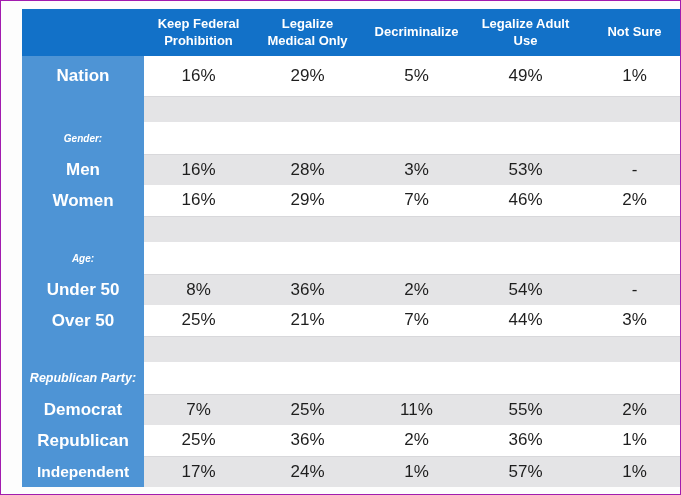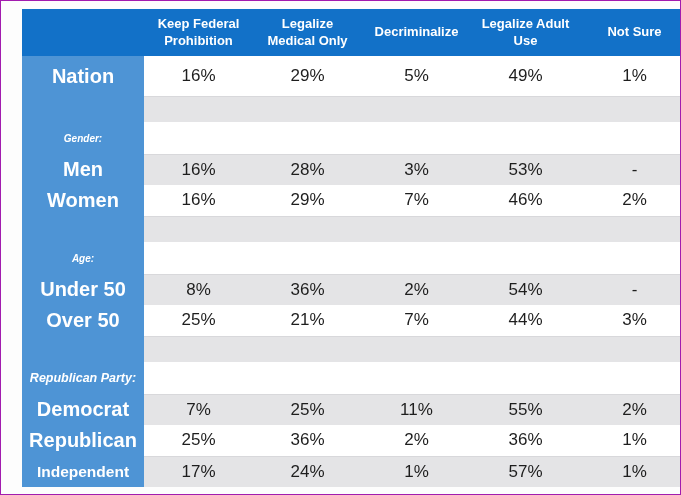--- a/index.html
+++ b/index.html
@@ -25,21 +25,21 @@
     font-size:13px;font-weight:bold;line-height:1.25;
     height:43px;padding:2px 6px;text-align:center;vertical-align:middle;
   }
   thead th.corner{padding:0;}
   tbody tr{height:31px;}
   tbody tr.k-spacer{height:26px;}
   tbody tr.k-section{height:32px;}
   tbody tr:first-child{height:40px;}
   th.rlabel{
     background:var(--label-col-bg);color:#ffffff;
-    font-weight:bold;font-size:20px;text-align:center;vertical-align:middle;
+    font-weight:bold;font-size:17px;text-align:center;vertical-align:middle;
     padding:0 2px;
   }
   tr.k-section th.rlabel{font-style:italic;font-size:10px;}
   tbody tr:nth-child(11) th.rlabel{font-size:12.5px;} 
   tbody tr:nth-child(14) th.rlabel{font-size:15.5px;} 
   td.dcell{
     text-align:center;vertical-align:middle;
     font-size:17px;color:var(--data-text);
     background:var(--row-white);padding:0;
   }

